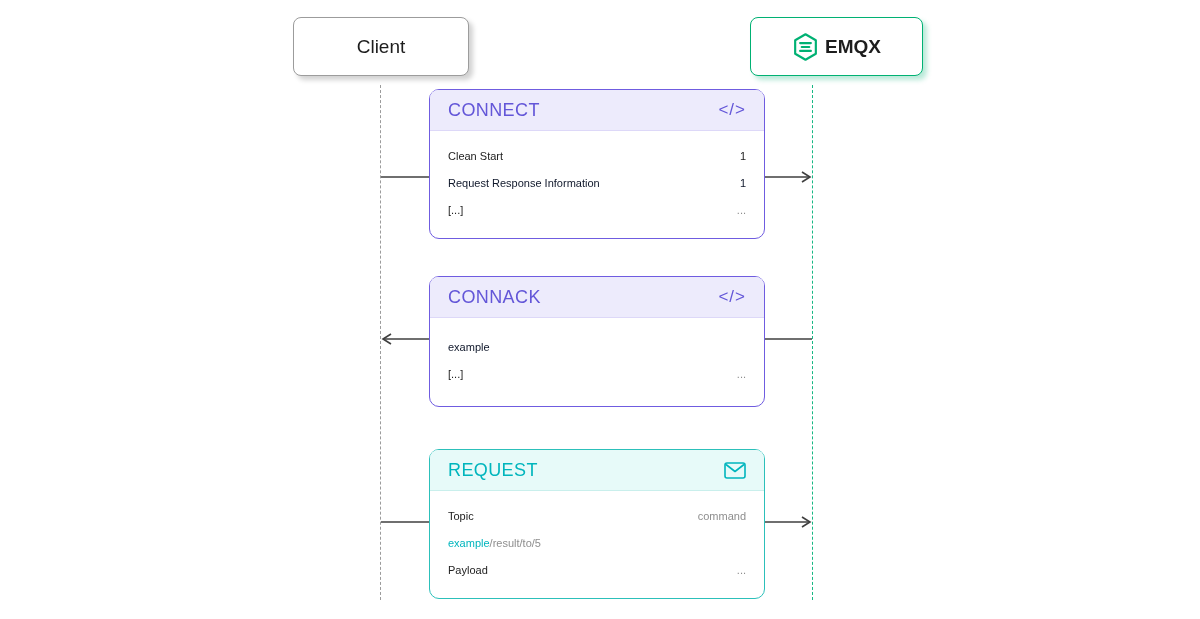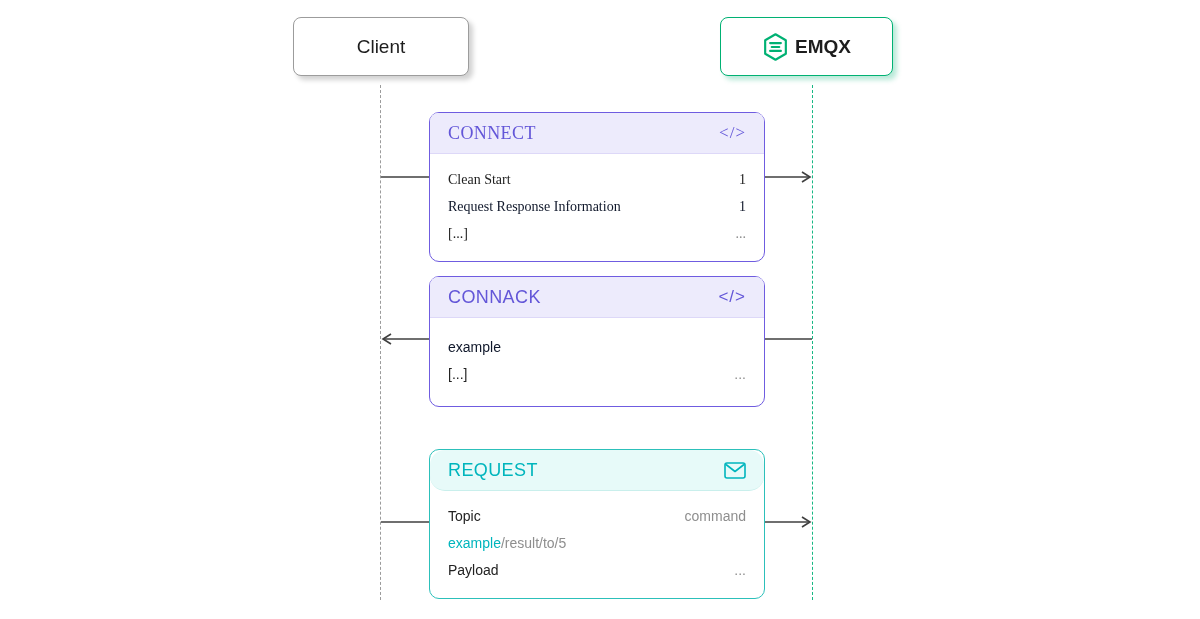--- a/index.html
+++ b/index.html
@@ -5,46 +5,46 @@
   * { margin:0; padding:0; box-sizing:border-box; }
   body { background:#ffffff; font-family:"Liberation Sans", sans-serif; }
   .canvas { position:relative; width:1200px; height:619px; background:#ffffff; overflow:hidden; }
 
   
   .actor-box { position:absolute; top:17px; height:59px; background:#ffffff;
     border-radius:8px; display:flex; align-items:center; justify-content:center;
     font-size:19px; color:#1d1d1d; }
   .client-box { left:293px; width:176px; border:1px solid #9c9c9c;
     box-shadow:4px 4px 5px rgba(0,0,0,0.18); }
-  .emqx-box { left:720px; width:173px; border:1.5px solid #00b173; font-weight:700;
+  .emqx-box { left:750px; width:173px; border:1.5px solid #00b173; font-weight:700;
     gap:6px; box-shadow:4px 4px 5px rgba(0,177,115,0.28); }
 
   
   .lifeline { position:absolute; top:85px; height:515px; width:0; border-left:1.5px dashed #9b9b9b; }
   .lifeline.client { left:380px; border-color:#9b9b9b; }
   .lifeline.emqx { left:812px; border-color:#16b783; }
 
   
   .card { position:absolute; left:429px; width:336px; background:#ffffff; border-radius:10px; }
   .card.purple { border:1.5px solid #6f5ce0; }
   .card.teal   { border:1.5px solid #2cc0ba; }
   .card-header { height:41px; display:flex; align-items:center; justify-content:space-between;
     padding:0 18px; border-radius:8px 8px 0 0; font-size:18px; font-weight:500; letter-spacing:0.4px; }
   .card.purple .card-header { background:#edebfc; color:#6356d8; border-bottom:1px solid #ddd8f8; }
-  .card.teal   .card-header { background:#e7faf9; color:#00b5bd; border-bottom:1px solid #c9efec;border-radius:15px; }
+  .card.teal   .card-header { background:#e7faf9; color:#00b5bd; border-bottom:1px solid #c9efec; }
   .card-body { padding:12px 18px 14px; }
   .row { display:flex; justify-content:space-between; align-items:flex-end;
-    font-size:14px; line-height:27px; color:#222222; }
+    font-size:11px; line-height:27px; color:#222222; }
   .text-purple { color:#0f172a; }
   .text-teal   { color:#00b5bd; }
   .text-gray   { color:#8e8e8e; }
   .text-dark   { color:#222222; }
   .code-glyph { font-size:17px; font-weight:500; color:#6356d8; letter-spacing:1px; }
 
-  .card.connect { top:112px;font-family:Liberation Serif, serif; }
+  .card.connect { top:89px; }
   .card.connack { top:276px; }
   .card.request { top:449px; }
 
   
   .arrow { position:absolute; }
 </style>
 </head>
 <body>
 
 <div class="canvas">

